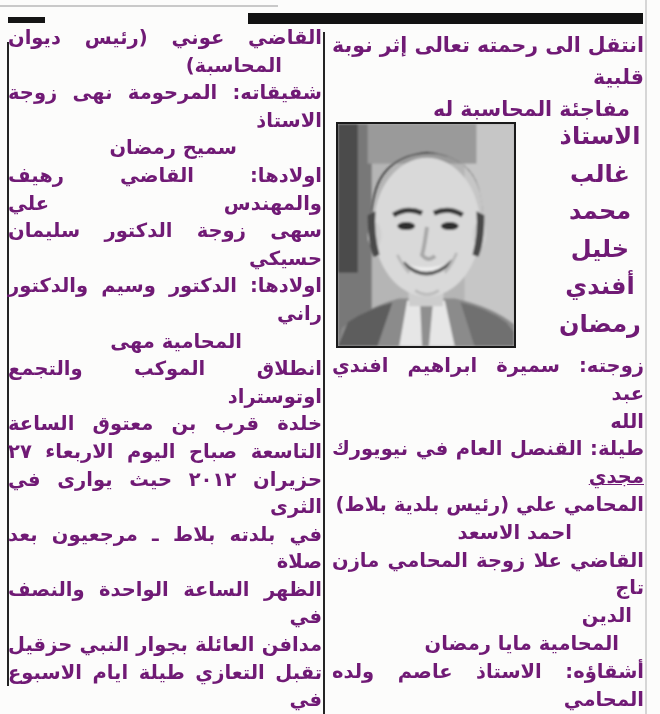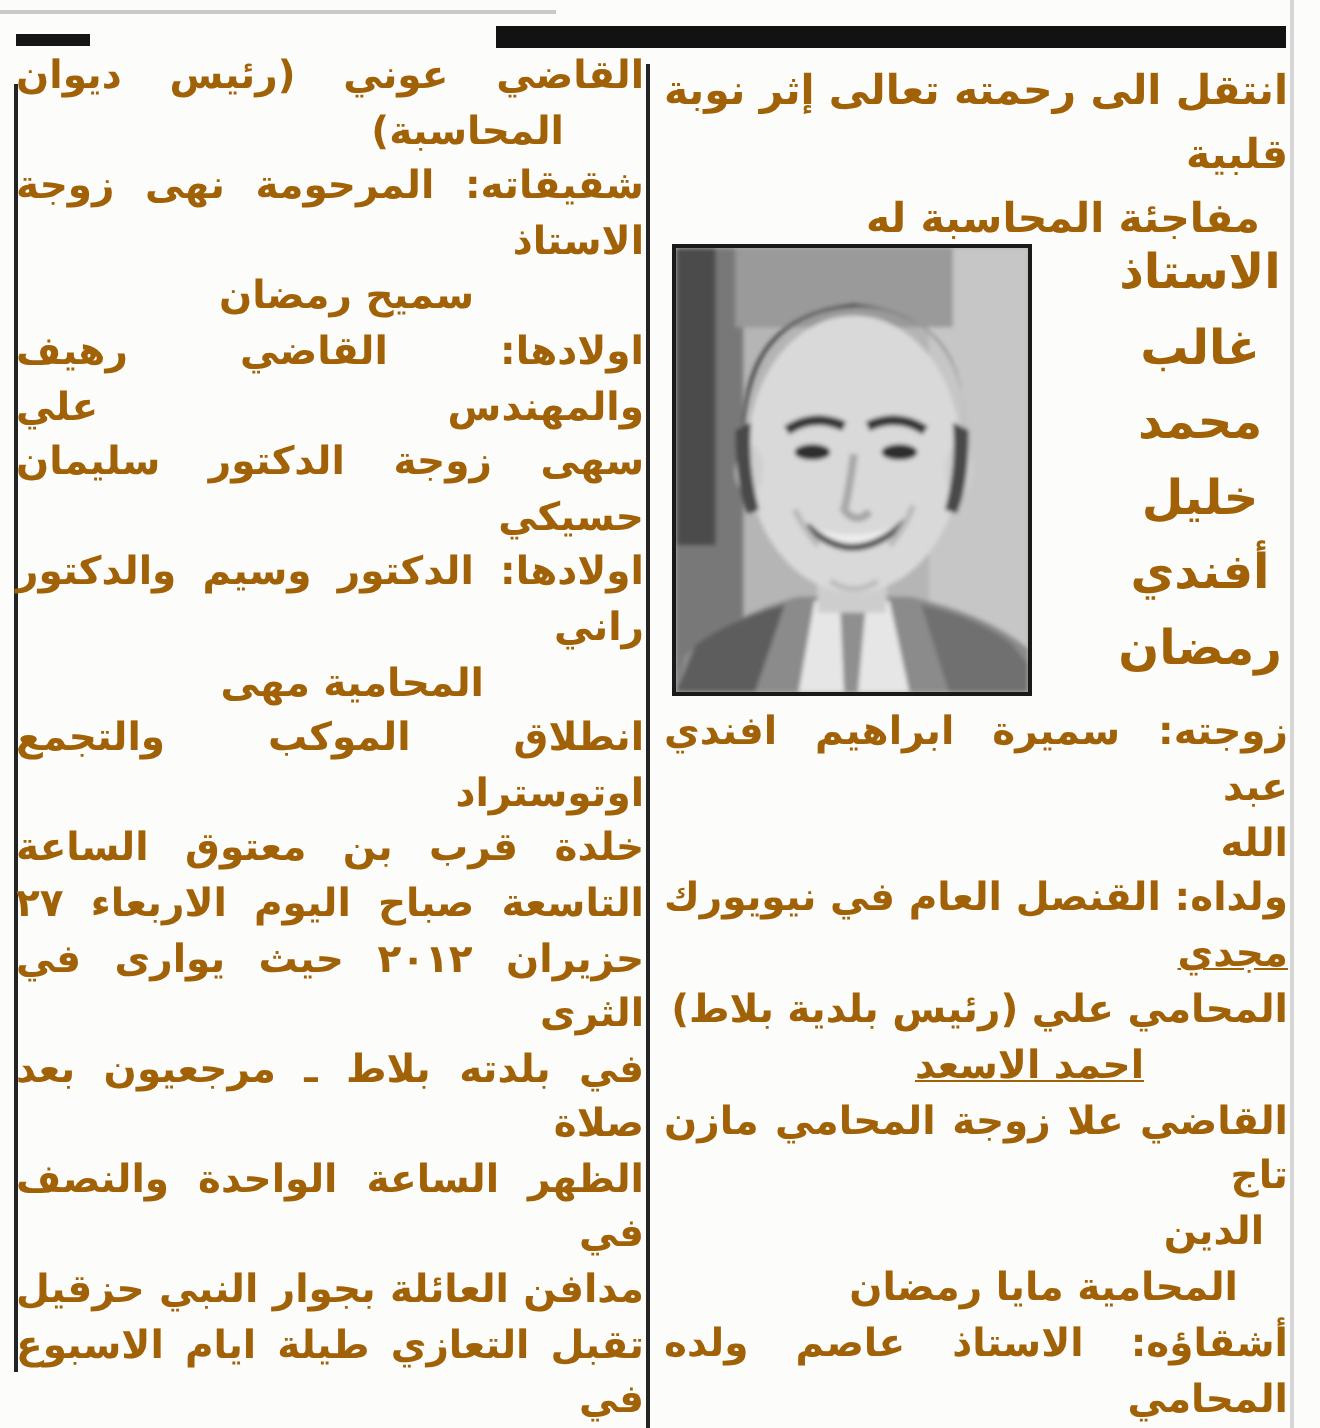--- a/index.html
+++ b/index.html
@@ -1,18 +1,18 @@
 <!DOCTYPE html>
 <html lang="ar" dir="rtl"><head>
 <meta charset="utf-8">
 <style>
   html,body{margin:0;padding:0;background:#ffffff;}
   .page{
     position:relative;width:660px;height:714px;overflow:hidden;
-    background:#fcfcfb;color:#a16207;
+    background:#fcfcfb;color:#701a75;
     font-family:"DejaVu Sans", sans-serif;font-weight:bold;
   }
   
   .hairline-top{position:absolute;left:0;top:5px;width:278px;height:2px;background:#c9c9c9;}
   .seg-black{position:absolute;left:8px;top:17px;width:37px;height:6px;background:#151515;}
   .bar-thick{position:absolute;left:248px;top:13px;width:395px;height:11px;background:#121212;}
   .divider-v{position:absolute;left:323px;top:32px;width:2px;height:682px;background:#242424;}
   .rule-left{position:absolute;left:7px;top:42px;width:2px;height:644px;background:#242424;}
   .rule-right{position:absolute;left:645px;top:0;width:2px;height:714px;background:#d6d6d6;}
   
@@ -113,23 +113,23 @@
       <div class="ln">غالب</div>
       <div class="ln">محمد</div>
       <div class="ln">خليل</div>
       <div class="ln">أفندي</div>
       <div class="ln">رمضان</div>
     </div>
 
   <div class="col rc-body">
       <div class="ln j">زوجته: سميرة ابراهيم افندي عبد</div>
       <div class="ln r">الله</div>
-      <div class="ln j">ولداه: القنصل العام في نيويورك</div>
+      <div class="ln j">طيلة: القنصل العام في نيويورك</div>
       <div class="ln r" style=" text-decoration: underline;">مجدي</div>
       <div class="ln r">المحامي علي (رئيس بلدية بلاط)</div>
-      <div class="ln r" style="padding-right: 72px; text-decoration: underline;">احمد الاسعد</div>
+      <div class="ln r" style="padding-right: 72px;">احمد الاسعد</div>
       <div class="ln j">القاضي علا زوجة المحامي مازن تاج</div>
       <div class="ln r" style="padding-right: 12px;">الدين</div>
       <div class="ln r" style="padding-right: 25px;">المحامية مايا رمضان</div>
       <div class="ln j">أشقاؤه: الاستاذ عاصم ولده المحامي</div>
     </div>
 
 </div>
 
 </body></html>

